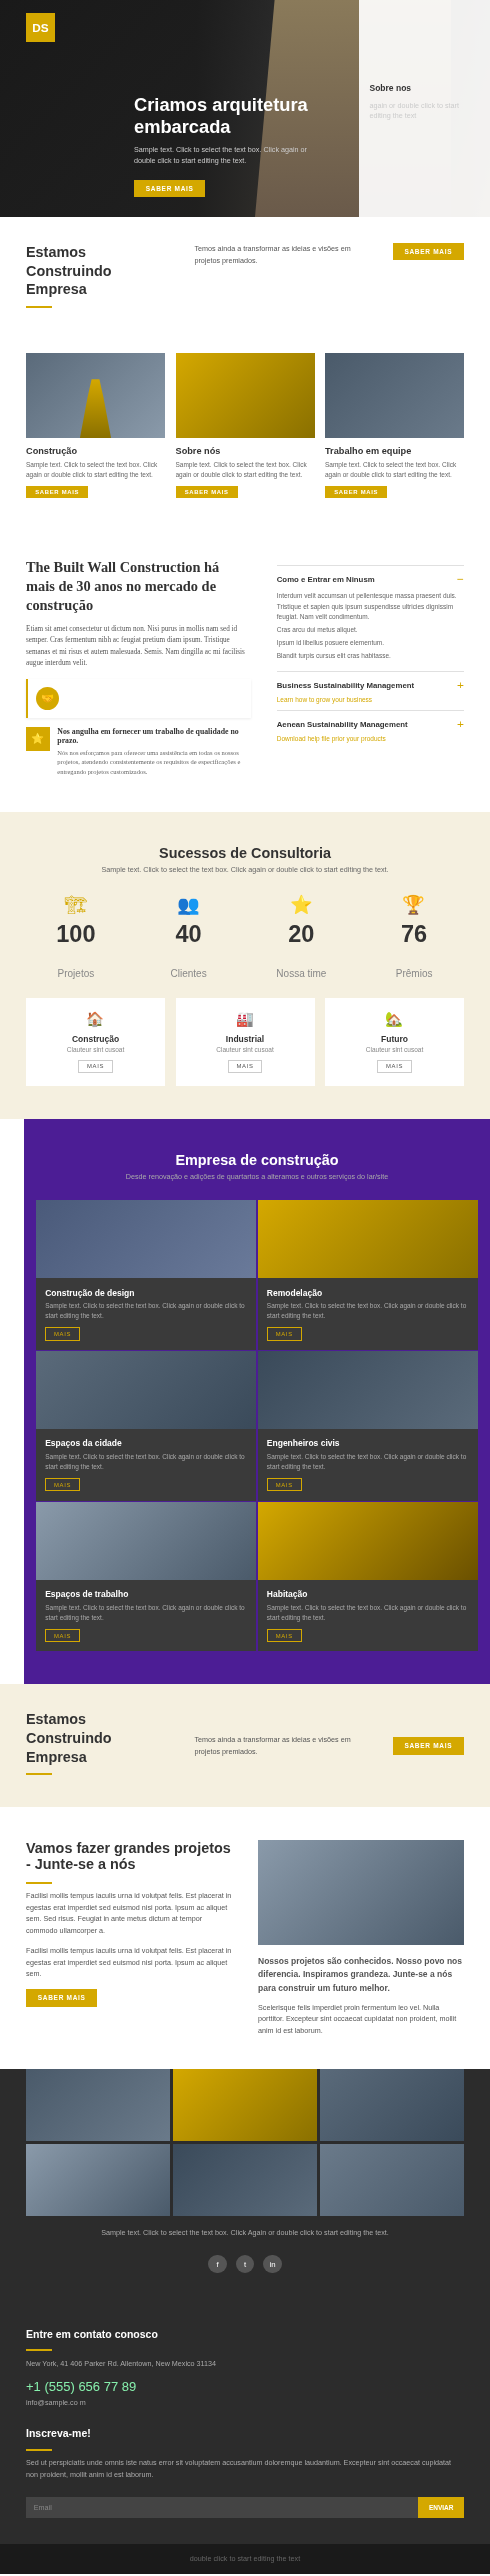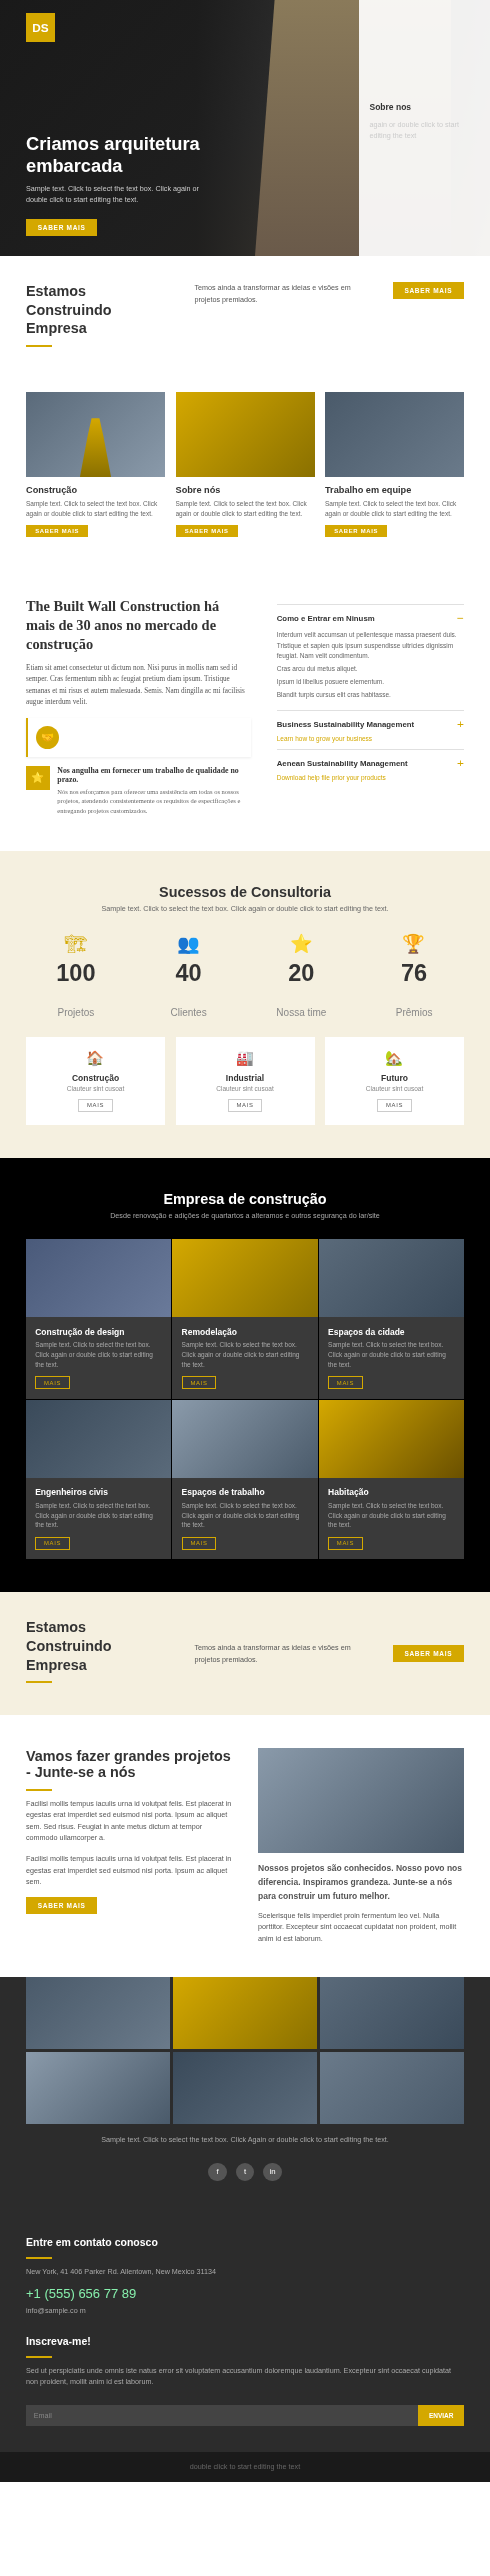--- a/index.html
+++ b/index.html
@@ -2,25 +2,26 @@
 <html style="font-size:10.5px"><head>
   <meta charset="utf-8">
   <style>
     * { margin: 0; padding: 0; box-sizing: border-box; }
     body { font-family: 'Arial', sans-serif; width: 490px; background: #fff; color: #333; font-size: 8.5px; }
 
     
     .hero {
       position: relative;
       background: #2c2c2c;
-      height: 256px;
+      height: 217px;
       overflow: hidden;
       display: flex;
       align-items: flex-end;
       padding: 19.6px 26px;
+      justify-content: center;
     }
     .hero-overlay {
       position: absolute; top: 0; left: 0; right: 0; bottom: 0;
       background: linear-gradient(to right, rgba(20,20,20,0.85) 40%, rgba(20,20,20,0.2) 100%);
     }
     .hero-bg {
       position: absolute; top: 0; left: 0; right: 0; bottom: 0;
       background: linear-gradient(135deg, #3a3a3a 0%, #5a5a5a 50%, #8a7a5a 100%);
     }
     .hero-person {
@@ -169,28 +170,29 @@
     .service-icon { font-size: 14.4px; color: #d4a800; margin-bottom: 5.2px; }
     .service-title { font-size: 8.5px; font-weight: 700; margin-bottom: 2.6px; }
     .service-sub { font-size: 6.5px; color: #888; margin-bottom: 6.5px; }
     .btn-mais {
       background: transparent; border: 0.7px solid #ccc; color: #555;
       padding: 2.6px 7.8px; font-size: 5.9px; cursor: pointer; letter-spacing: 0.7px;
     }
 
     
     .empresa-section {
-      background: #000000;
-      padding: 33px 26px;
+      background: #4c1d95;
+      padding: 33px 12px;
       color: #fff;
+      margin-left: 24px;
     }
     .empresa-section h2 { font-size: 14.4px; font-weight: 700; margin-bottom: 3.9px; text-align: center; }
     .empresa-section .subtitle { font-size: 7.2px; color: #aaa; text-align: center; margin-bottom: 19.6px; }
     .empresa-grid {
-      display: grid; grid-template-columns: repeat(3, 1fr); gap: 1.3px;
+      display: grid; grid-template-columns: repeat(2, 1fr); gap: 1.3px;
     }
     .empresa-card {
       background: #3a3a3a;
       overflow: hidden;
     }
     .empresa-card-img {
       height: 78px;
       position: relative;
       overflow: hidden;
     }
@@ -465,21 +467,21 @@
       <div class="service-icon">🏡</div>
       <div class="service-title">Futuro</div>
       <div class="service-sub">Clauteur sint cusoat</div>
       <button class="btn-mais">MAIS</button>
     </div>
   </div>
 </section>
 
 <section class="empresa-section">
   <h2>Empresa de construção</h2>
-  <p class="subtitle">Desde renovação e adições de quartartos a alteramos e outros segurança do lar/site</p>
+  <p class="subtitle">Desde renovação e adições de quartartos a alteramos e outros serviços do lar/site</p>
   <div class="empresa-grid">
     <div class="empresa-card">
       <div class="empresa-card-img empresa-card-img-1"></div>
       <div class="empresa-card-body">
         <div class="empresa-card-title">Construção de design</div>
         <div class="empresa-card-text">Sample text. Click to select the text box. Click again or double click to start editing the text.</div>
         <button class="btn-mais-dark">MAIS</button>
       </div>
     </div>
     <div class="empresa-card">

